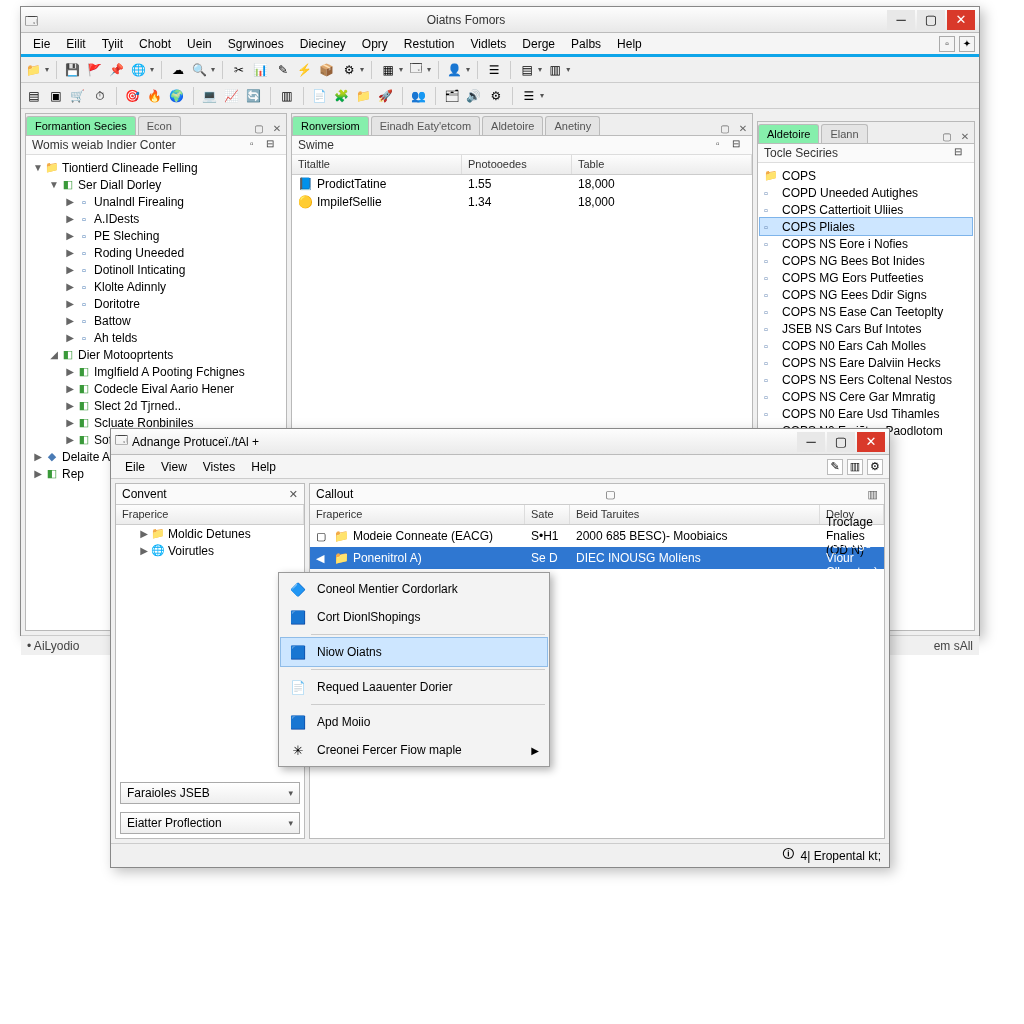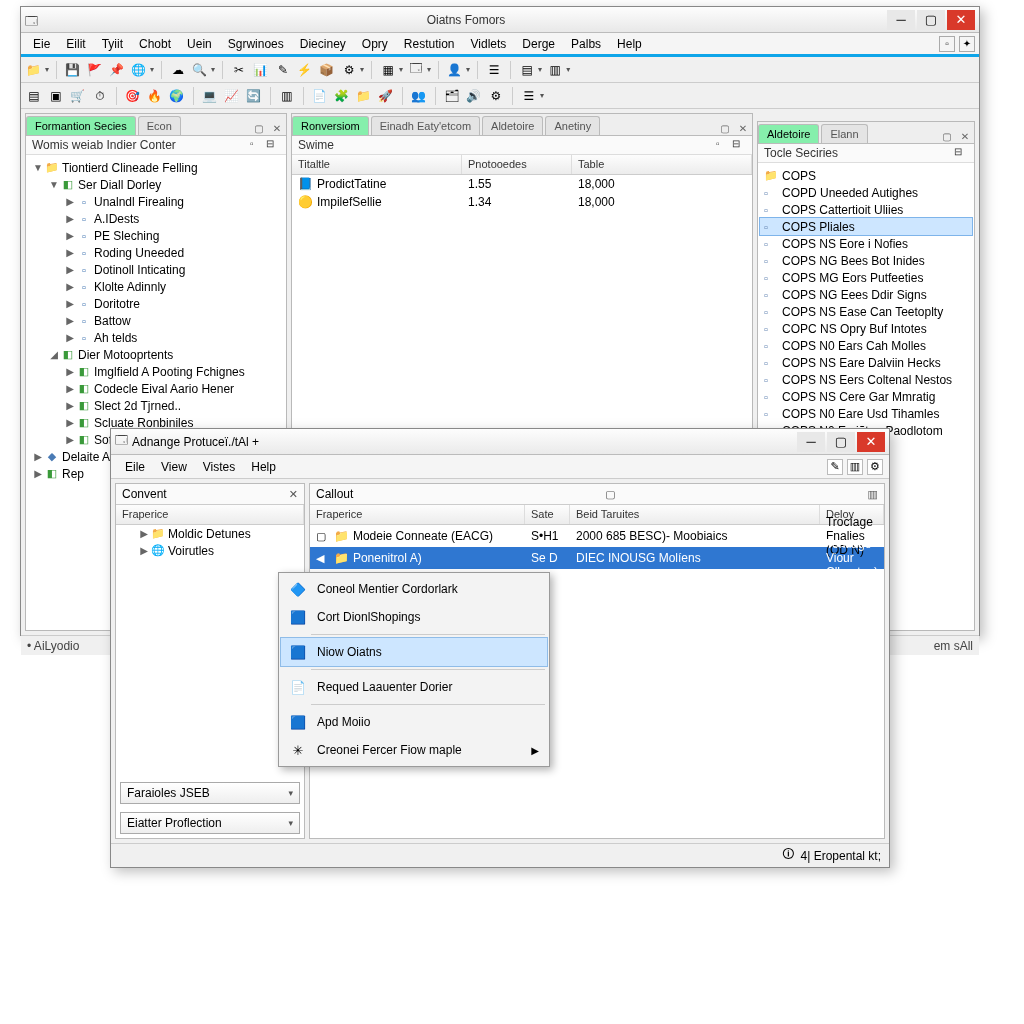--- a/index.html
+++ b/index.html
@@ -399,21 +399,21 @@
           <div class="right-list-row">
             <span class="ric">▫</span>
             <span>COPS NG Eees Ddir Signs</span>
           </div>
           <div class="right-list-row">
             <span class="ric">▫</span>
             <span>COPS NS Ease Can Teetoplty</span>
           </div>
           <div class="right-list-row">
             <span class="ric">▫</span>
-            <span>COPC NS Opry Buf Intotes</span>
+            <span>JSEB NS Cars Buf Intotes</span>
           </div>
           <div class="right-list-row">
             <span class="ric">▫</span>
             <span>COPS N0 Ears Cah Molles</span>
           </div>
           <div class="right-list-row">
             <span class="ric">▫</span>
             <span>COPS NS Eare Dalviin Hecks</span>
           </div>
           <div class="right-list-row">

